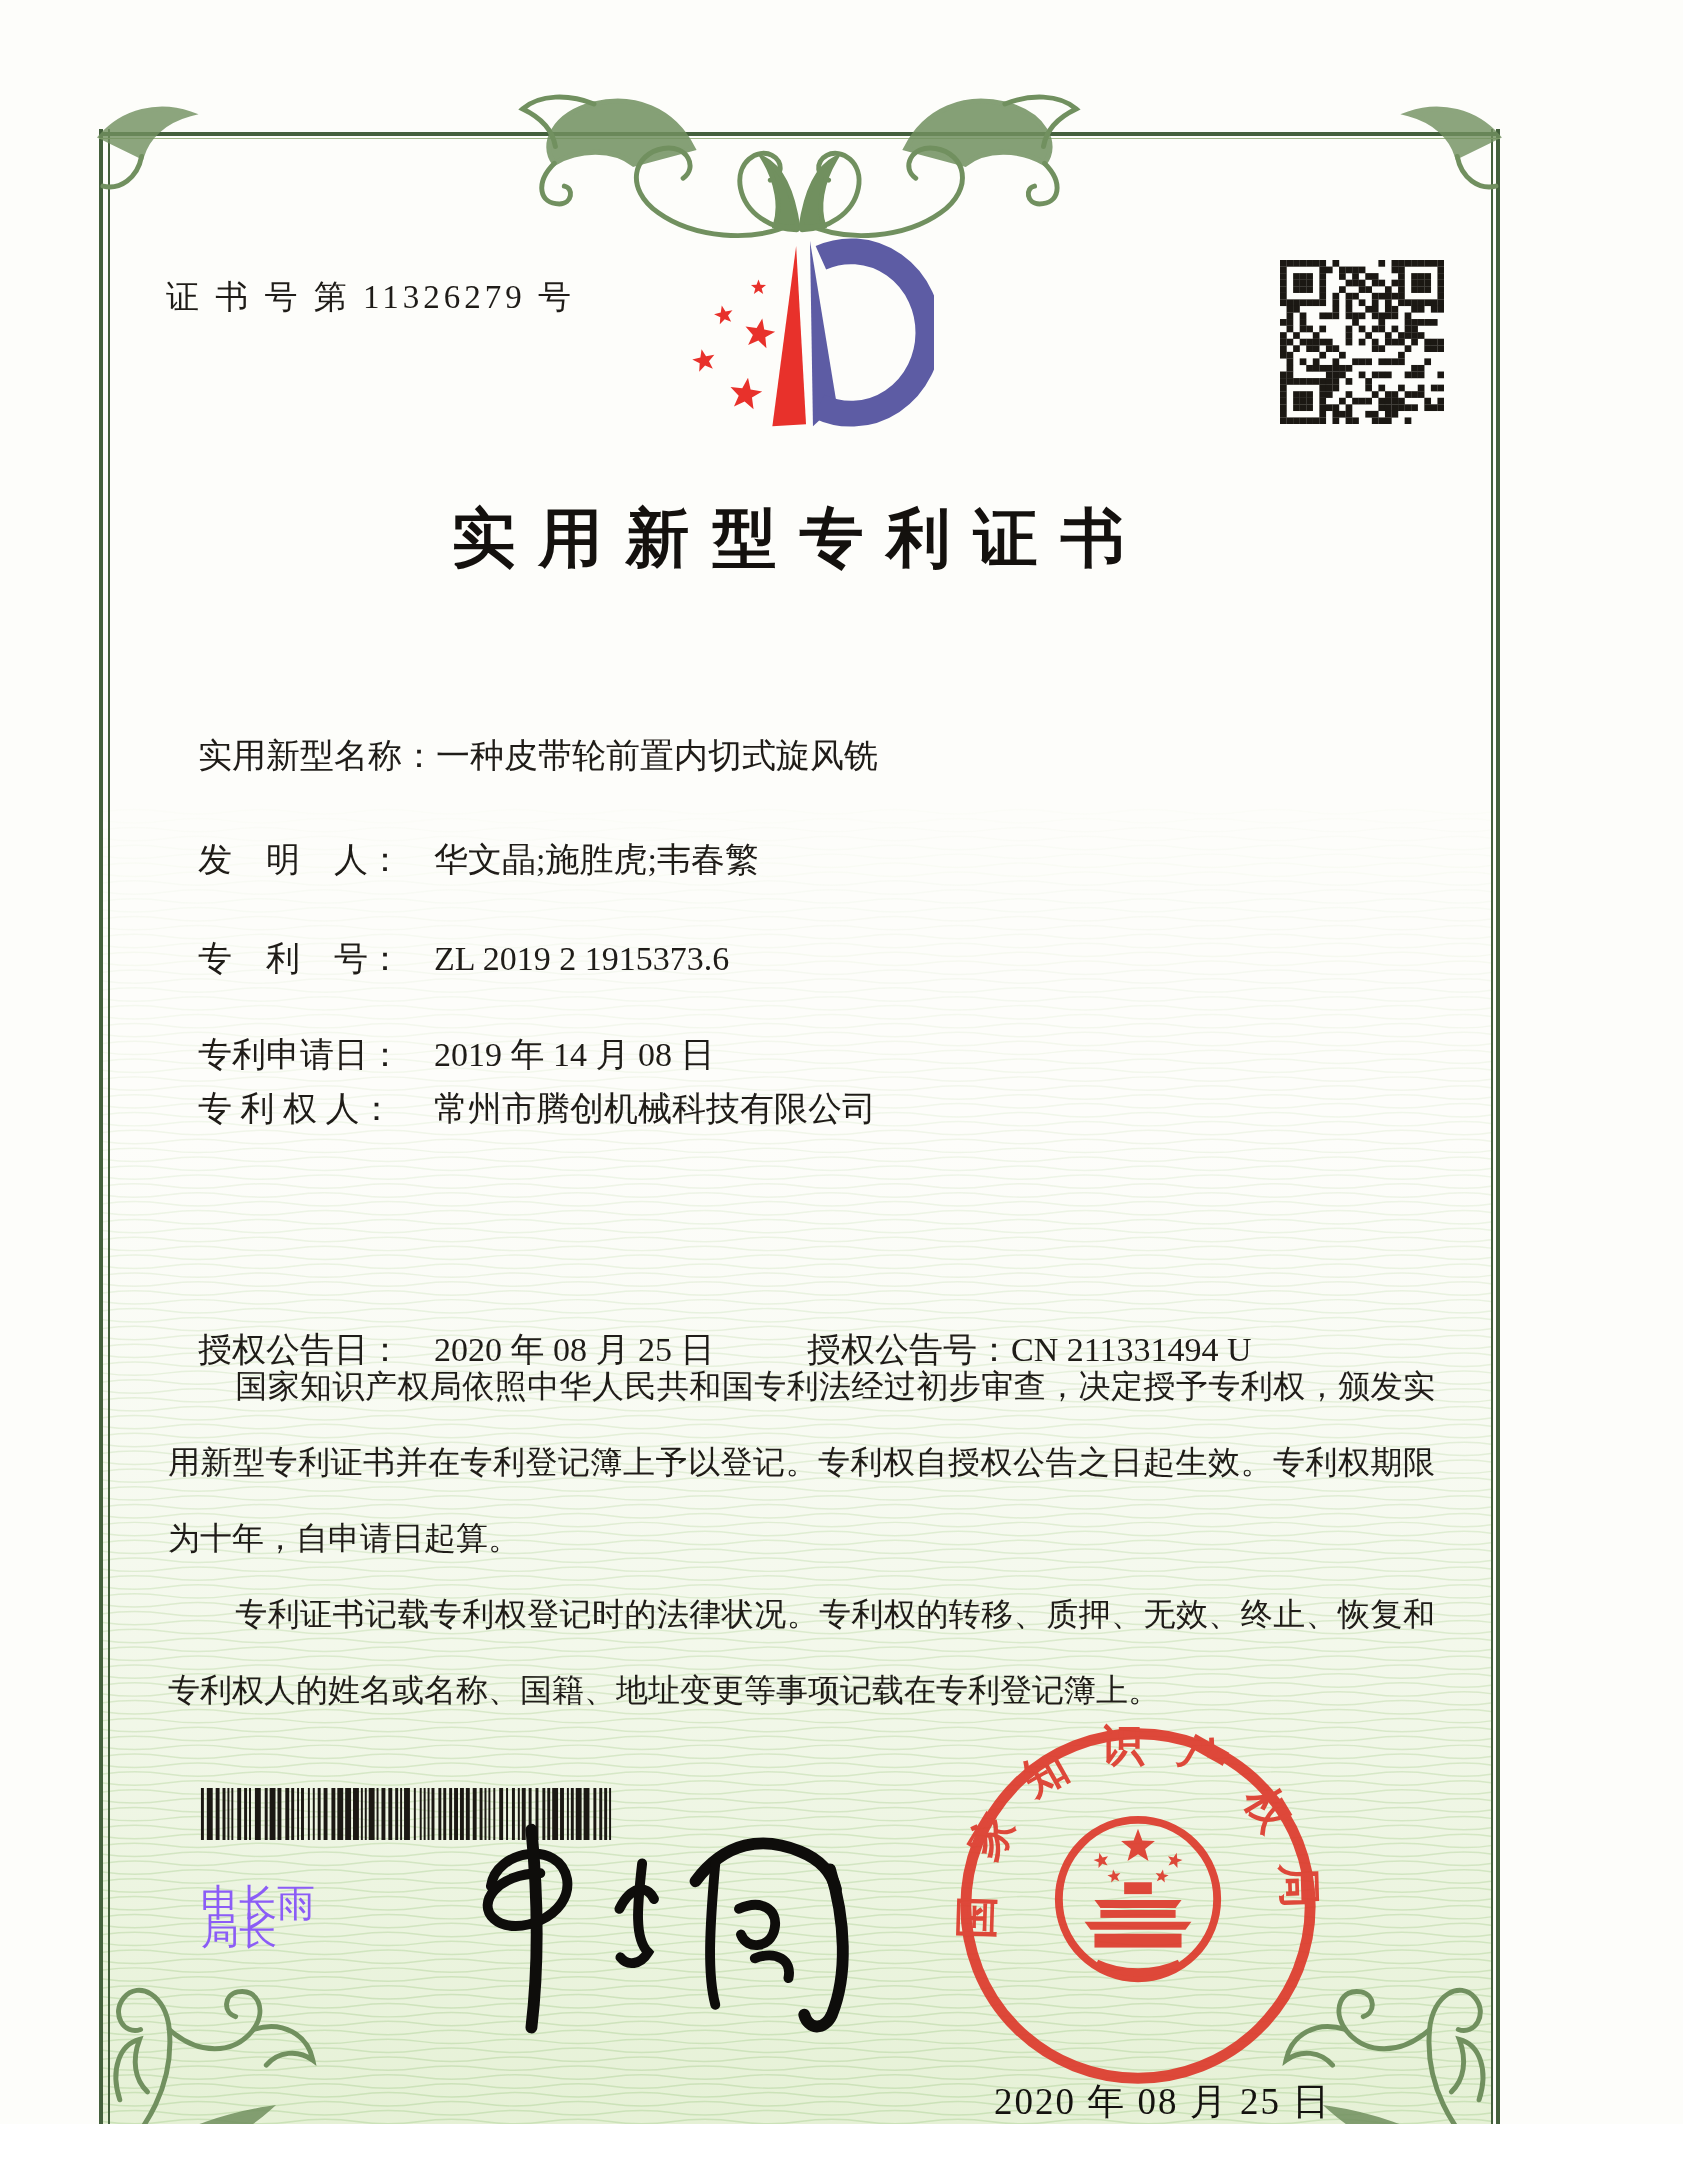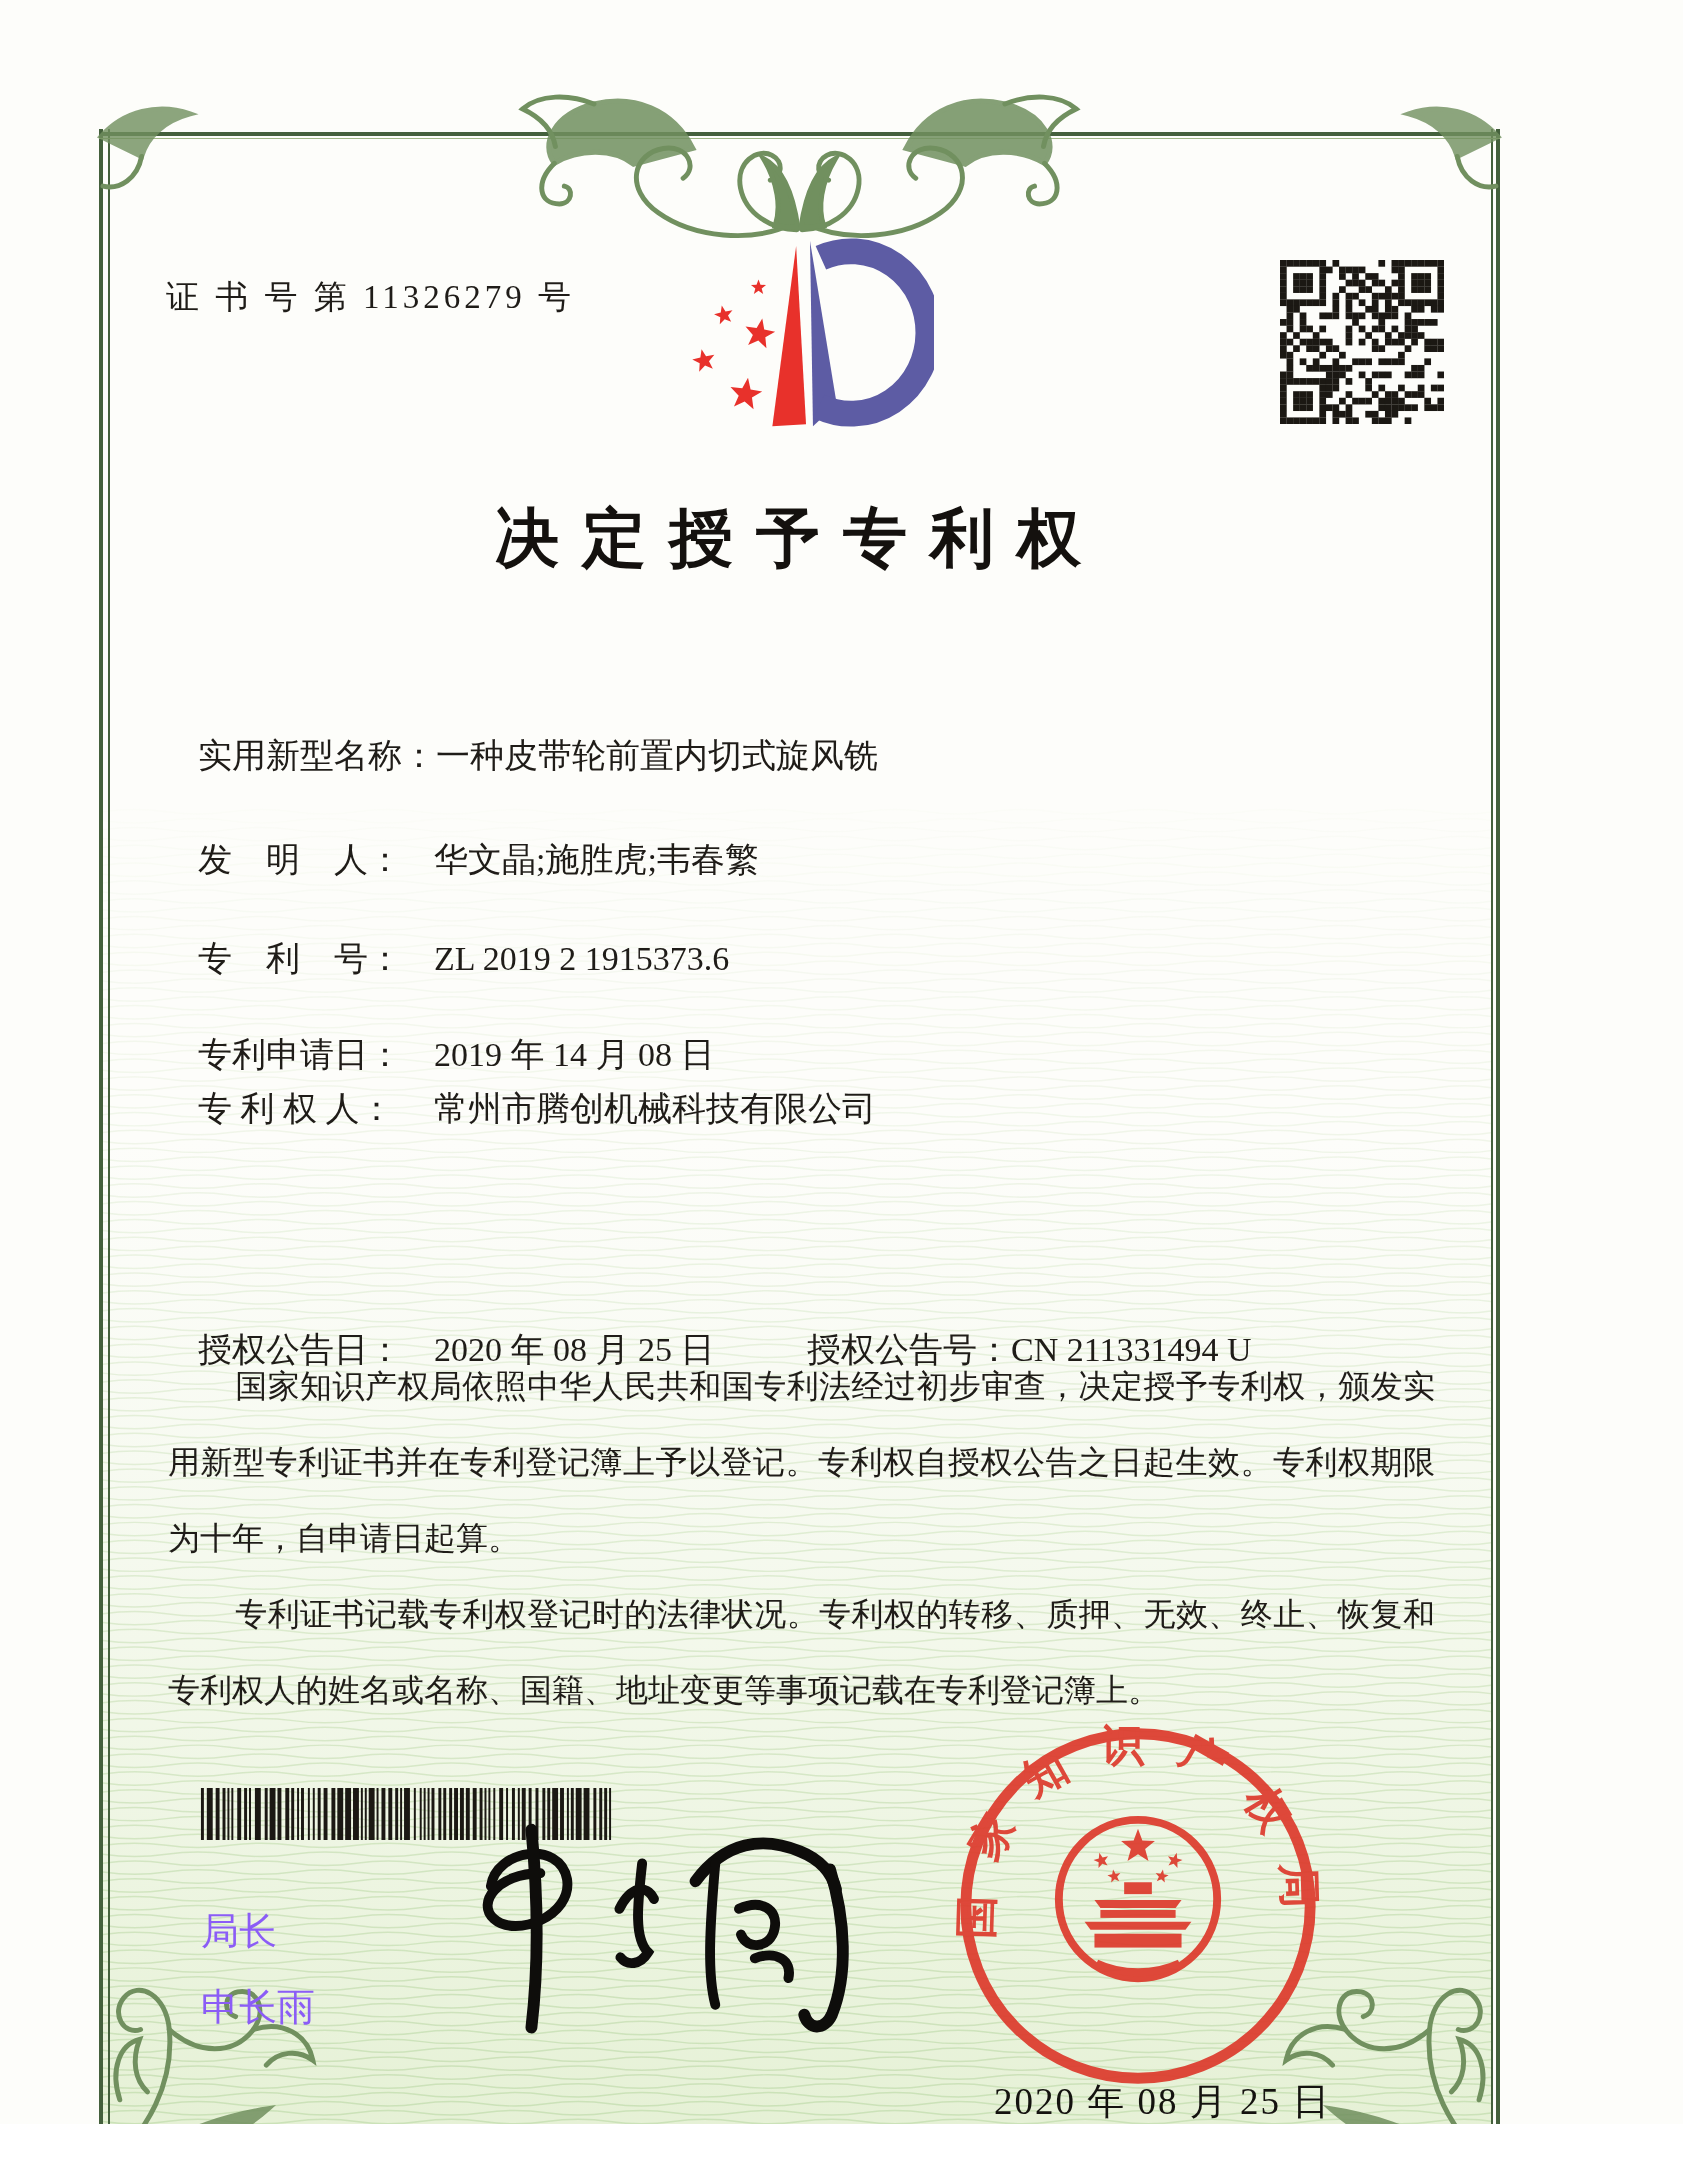--- a/index.html
+++ b/index.html
@@ -554,21 +554,21 @@
       <rect x="39.84" y="159.36" width="6.79" height="6.79" fill="var(--code)"></rect>
       <rect x="53.12" y="159.36" width="6.79" height="6.79" fill="var(--code)"></rect>
       <rect x="66.40" y="159.36" width="6.79" height="6.79" fill="var(--code)"></rect>
       <rect x="73.04" y="159.36" width="6.79" height="6.79" fill="var(--code)"></rect>
       <rect x="92.96" y="159.36" width="6.79" height="6.79" fill="var(--code)"></rect>
       <rect x="99.60" y="159.36" width="6.79" height="6.79" fill="var(--code)"></rect>
       <rect x="106.24" y="159.36" width="6.79" height="6.79" fill="var(--code)"></rect>
       <rect x="126.16" y="159.36" width="6.79" height="6.79" fill="var(--code)"></rect>
     </svg>
 
-  <div class="abs title content">决定授予专利权</div>
+  <div class="abs title content">实用新型专利证书</div>
 
   <div class="abs frow content" style="top:733px;">
     <span class="flabel">实用新型名称：</span><span class="fvalue">一种皮带轮前置内切式旋风铣</span>
   </div>
   <div class="abs frow content" style="top:837px;">
     <span class="flabel">发　明　人：</span><span class="fvalue">华文晶;施胜虎;韦春繁</span>
   </div>
   <div class="abs frow content" style="top:936px;">
     <span class="flabel">专　利　号：</span><span class="fvalue">ZL 2019 2 1915373.6</span>
   </div>
@@ -656,21 +656,21 @@
       <rect x="377" y="0" width="3" height="53" fill="var(--code)"></rect>
       <rect x="382" y="0" width="6" height="53" fill="var(--code)"></rect>
       <rect x="390" y="0" width="6" height="53" fill="var(--code)"></rect>
       <rect x="400" y="0" width="3" height="53" fill="var(--code)"></rect>
       <rect x="406" y="0" width="3" height="53" fill="var(--code)"></rect>
       <rect x="411" y="0" width="3" height="53" fill="var(--code)"></rect>
       <rect x="416" y="0" width="2" height="53" fill="var(--code)"></rect>
     </svg>
 
   <div class="abs commish content" style="top:1906px;">局长</div>
-  <div class="abs commish content" style="top:1982px;text-align:right;">申长雨</div>
+  <div class="abs commish content" style="top:1878px;text-align:right;">申长雨</div>
 
   <svg class="abs sig" style="left:436px;top:1812px;" width="436" height="257" viewBox="0 0 440 260" fill="none" stroke="#0e0d0b" stroke-linecap="round">
     <g stroke-width="10">
       <path d="M 55,75 C 60,38 125,28 132,68 C 138,105 80,128 58,108 C 40,92 62,62 105,62"></path>
       <path d="M 96,18 C 102,80 104,150 96,218" stroke-width="12"></path>
       <path d="M 185,98 C 196,76 212,72 220,88"></path>
       <path d="M 208,52 C 203,96 200,128 214,142 C 206,155 193,156 186,147"></path>
       <path d="M 262,70 C 292,30 330,24 368,40 C 388,48 400,62 404,78" stroke-width="12"></path>
       <path d="M 282,52 C 276,120 274,165 282,195"></path>
       <path d="M 398,58 C 414,110 416,165 400,205 C 392,222 376,220 372,205" stroke-width="12"></path>

